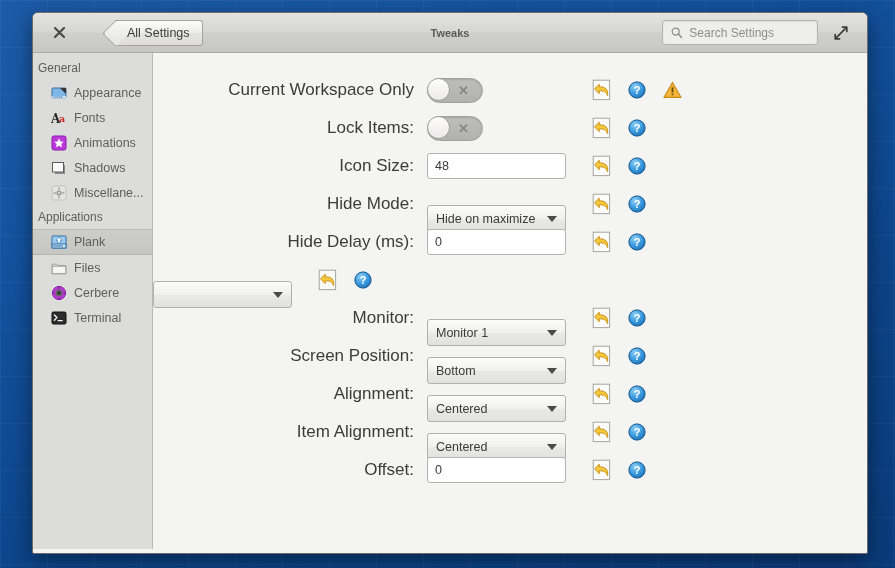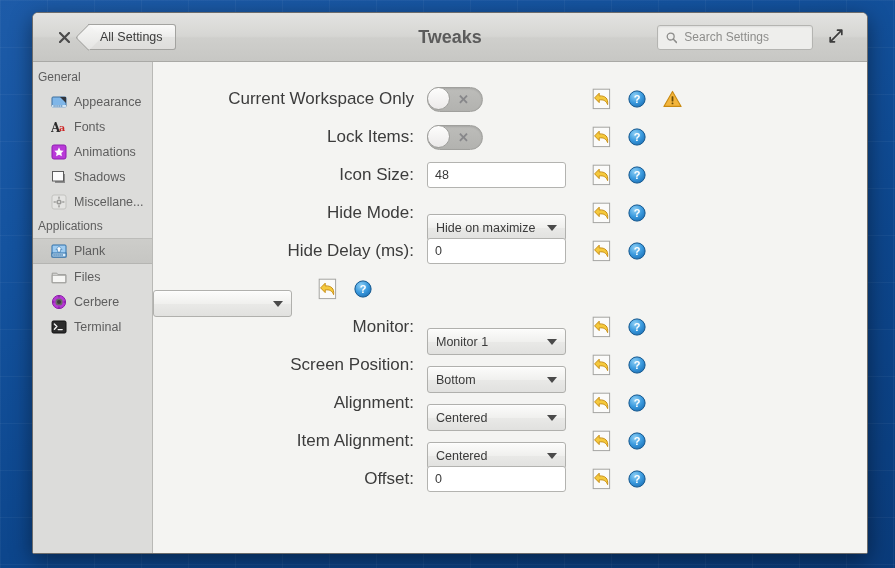--- a/index.html
+++ b/index.html
@@ -36,26 +36,27 @@
     border-radius: 6px 6px 2px 2px;
     box-shadow: 0 6px 22px rgba(0,0,0,0.45), 0 1px 0 rgba(255,255,255,0.25) inset;
     overflow: hidden;
     background: #f4f4f2;
     border: 1px solid #6c6c6c;
   }
 
   
   #titlebar {
     position: relative;
-    height: 49px;
+    height: 40px;
     background: linear-gradient(to bottom, #e3e3e1 0%, #d6d6d3 48%, #cfcfcc 52%, #c7c7c4 100%);
     border-bottom: 1px solid #a9a9a6;
     display: flex;
     align-items: center;
-    padding: 0 16px;
+    padding: 0 11px;
+    gap: 32px;
   }
 
   #close-btn {
     width: 20px; height: 20px;
     margin-left: 5px;
     display: flex; align-items: center; justify-content: center;
     color: #4a4a4a;
     font-size: 14px;
     font-weight: bold;
     cursor: pointer;
@@ -88,29 +89,30 @@
     border-bottom: 1px solid #a3a3a0;
     transform: rotate(45deg);
     border-radius: 0 0 0 3px;
   }
   #all-settings-btn .lbl { position: relative; z-index: 2; padding-left: 8px; }
 
   #window-title {
     position: absolute;
     left: 0; right: 0;
     text-align: center;
-    font-size: 18px;
+    font-size: 11px;
     font-weight: bold;
     color: #5b5b5b;
     pointer-events: none;
   }
 
   #titlebar-right {
     margin-left: auto;
     display: flex;
+    align-items: center;
     gap: 12px;
     z-index: 3;
   }
 
   #search-box {
     width: 156px;
     height: 25px;
     background: #eeeeec;
     border: 1px solid #b4b4b1;
     border-radius: 3px;

